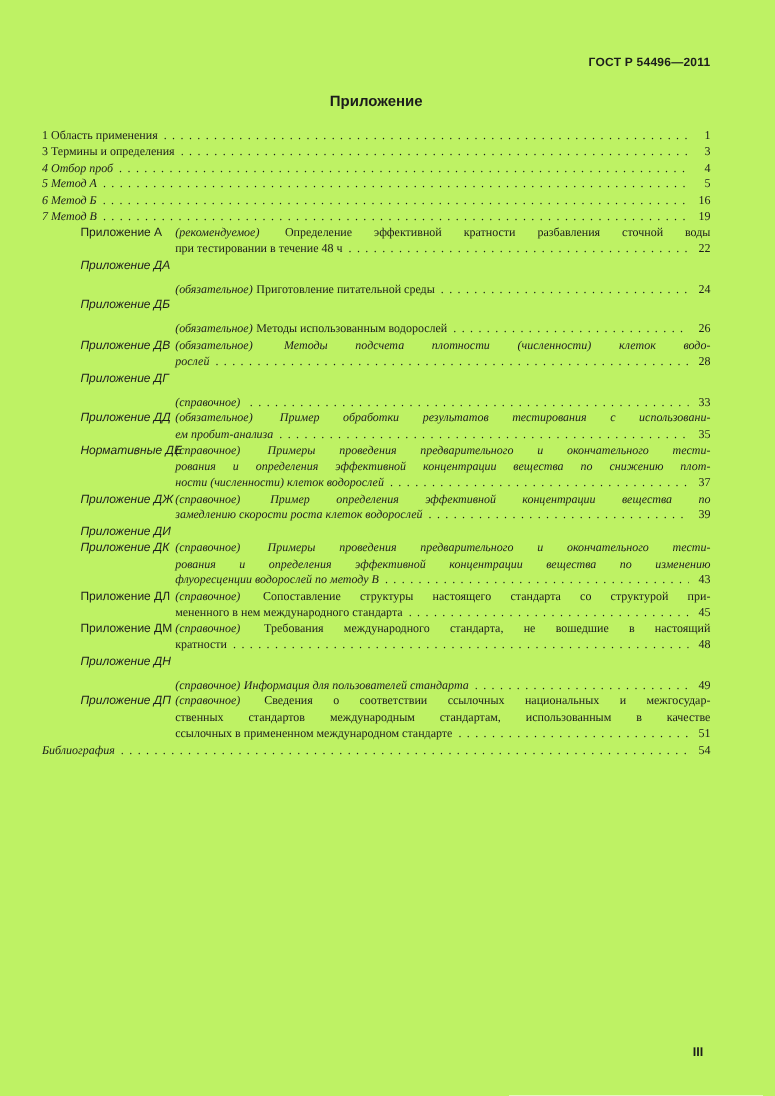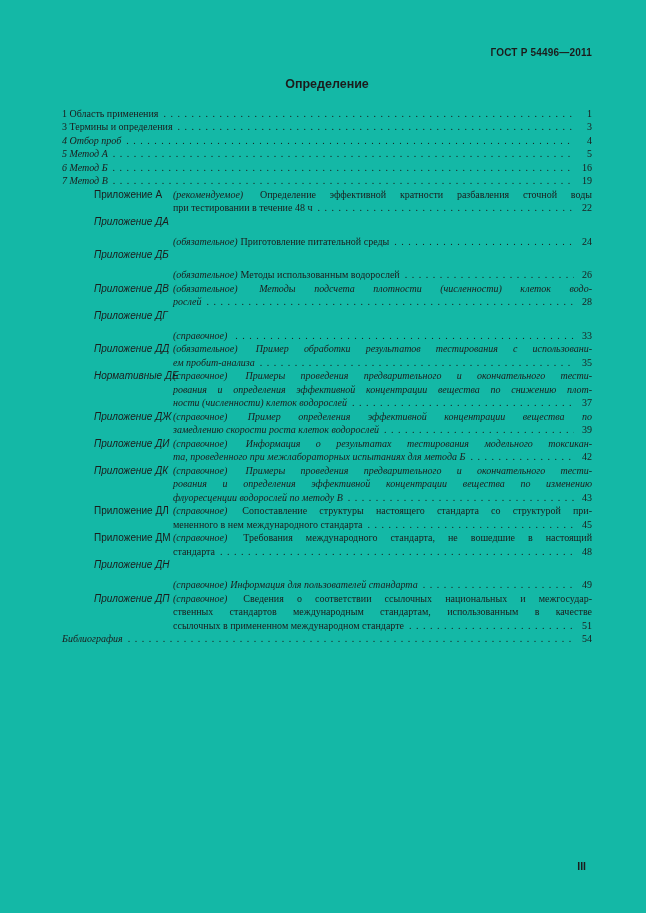--- a/index.html
+++ b/index.html
@@ -5,23 +5,23 @@
   html, body {
     margin: 0;
     padding: 0;
     background: #ffffff;
   }
   .page {
     position: relative;
     width: 646px;
     height: 913px;
     margin: 0 auto;
-    background: #14b8a6;
+    background: #bef264;
     box-sizing: border-box;
-    padding: 46px 54px 0 62px;
+    padding: 46px 54px 0 35px;
     overflow: hidden;
     font-family: "Liberation Sans", "DejaVu Sans", sans-serif;
     font-size: 10px;
     line-height: 13.5px;
     color: #1c1c1c;
   }
   .header {
     text-align: right;
     font-weight: bold;
     font-size: 10px;
@@ -69,33 +69,33 @@
   }
   .pagenum {
     flex: 0 0 auto;
     min-width: 15px;
     text-align: right;
     font-style: normal;
   }
   .footer {
     position: absolute;
     right: 60px;
-    bottom: 40px;
+    bottom: 29px;
     font-weight: bold;
     font-size: 10.5px;
   }
 </style>
 </head>
 <body>
 
 <div class="page">
   <div class="header">
     <span>ГОСТ Р 54496—2011</span>
   </div>
-  <div class="title">Определение</div>
+  <div class="title">Приложение</div>
   <div class="toc">
       <div class="entry">
         <div class="body">
           <div class="line last">
             <span class="txt">1 Область применения</span>
             <span class="leader"></span>
             <span class="pagenum">1</span>
           </div>
         </div>
       </div>
@@ -227,28 +227,20 @@
           <div class="line mid"><span class="note it">(справочное)</span> <span class="txt it">Пример определения эффективной концентрации вещества по</span></div>
           <div class="line last">
             <span class="txt it">замедлению скорости роста клеток водорослей</span>
             <span class="leader"></span>
             <span class="pagenum">39</span>
           </div>
         </div>
       </div>
       <div class="entry hang">
         <span class="toc-label it">Приложение ДИ</span>
-        <div class="body">
-          <div class="line mid"><span class="note it">(справочное)</span> <span class="txt it">Информация о результатах тестирования модельного токсикан-</span></div>
-          <div class="line last">
-            <span class="txt it">та, проведенного при межлабораторных испытаниях для метода Б</span>
-            <span class="leader"></span>
-            <span class="pagenum">42</span>
-          </div>
-        </div>
       </div>
       <div class="entry hang">
         <span class="toc-label it">Приложение ДК</span>
         <div class="body">
           <div class="line mid"><span class="note it">(справочное)</span> <span class="txt it">Примеры проведения предварительного и окончательного тести-</span></div>
           <div class="line mid"><span class="txt it">рования и определения эффективной концентрации вещества по изменению</span></div>
           <div class="line last">
             <span class="txt it">флуоресценции водорослей по методу В</span>
             <span class="leader"></span>
             <span class="pagenum">43</span>
@@ -264,21 +256,21 @@
             <span class="leader"></span>
             <span class="pagenum">45</span>
           </div>
         </div>
       </div>
       <div class="entry hang">
         <span class="toc-label">Приложение ДМ</span>
         <div class="body">
           <div class="line mid"><span class="note it">(справочное)</span> <span class="txt">Требования международного стандарта, не вошедшие в настоящий</span></div>
           <div class="line last">
-            <span class="txt">стандарта</span>
+            <span class="txt">кратности</span>
             <span class="leader"></span>
             <span class="pagenum">48</span>
           </div>
         </div>
       </div>
       <div class="entry hang">
         <span class="toc-label it">Приложение ДН</span>
         <div class="body">
           <div class="line last">
             <span class="note it">(справочное)</span> 

